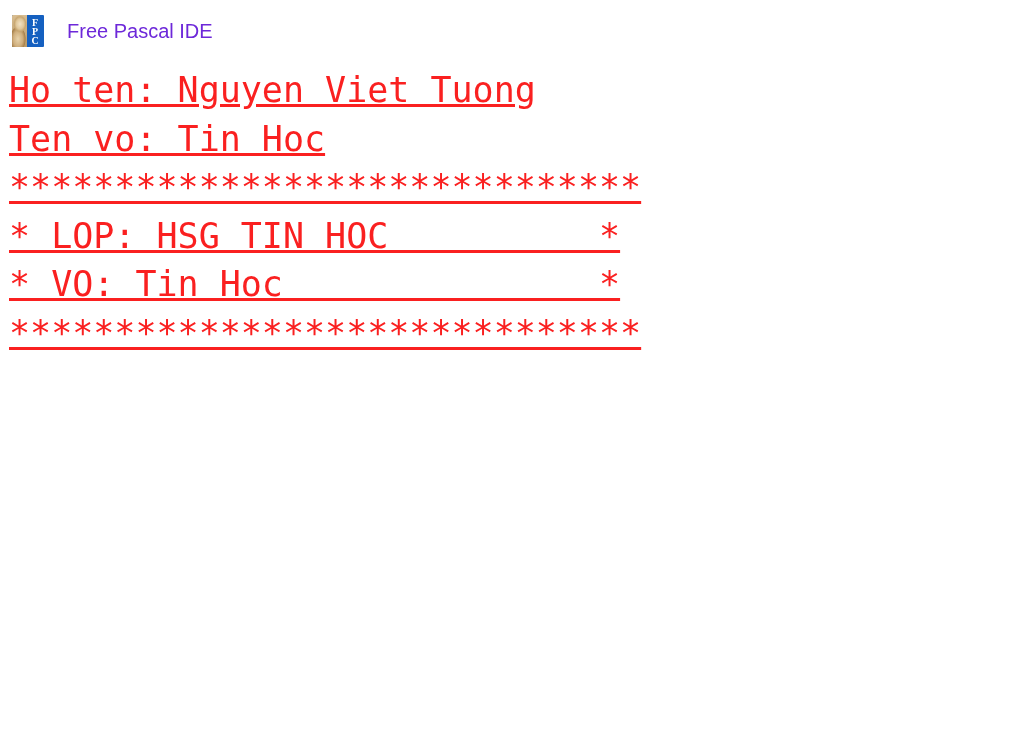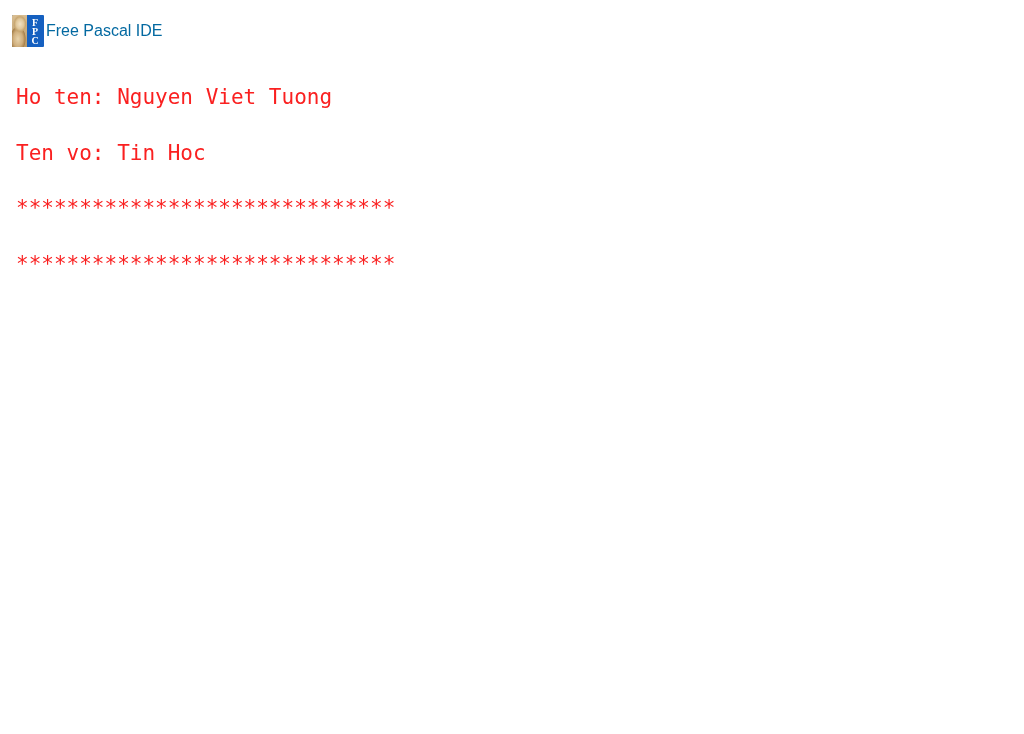--- a/index.html
+++ b/index.html
@@ -62,46 +62,47 @@
   }
   .app-icon .fpc span {
     color: #ffffff;
     font-family: "Liberation Serif", serif;
     font-size: 10px;
     line-height: 9px;
     font-weight: 700;
     letter-spacing: 0;
   }
   .title-text {
-    margin-left: 2px;
-    font-size: 16px;
-    color: #0369a1;
+    margin-left: 23px;
+    font-size: 20px;
+    color: #6d28d9;
     font-family: "Liberation Sans", sans-serif;
     white-space: nowrap;
   }
 
   
   .console {
     position: absolute;
     left: 0;
     top: 62px;
     width: 1024px;
     height: 672px;
     background: #ffffff;
   }
   .console-line {
     font-family: "DejaVu Sans Mono", monospace;
-    font-size: 21px;
+    font-size: 35px;
     line-height: 39.5px;
     color: #fa2020;
     white-space: pre;
     letter-spacing: 0;
-    margin: 16px;
+    margin: 9px;
     padding: 0;
     height: 39.5px;
+    text-decoration: underline;
   }
 </style>
 </head>
 <body>
 
 <div class="titlebar">
   <div class="app-icon">
     <div class="figure"></div>
     <div class="fpc">
       <span>F</span>
@@ -109,14 +110,16 @@
       <span>C</span>
     </div>
   </div>
   <div class="title-text">Free Pascal IDE</div>
 </div>
 
 <div class="console">
   <pre class="console-line">Ho ten: Nguyen Viet Tuong</pre>
   <pre class="console-line">Ten vo: Tin Hoc</pre>
   <pre class="console-line">******************************</pre>
+  <pre class="console-line">* LOP: HSG TIN HOC          *</pre>
+  <pre class="console-line">* VO: Tin Hoc               *</pre>
   <pre class="console-line">******************************</pre>
 </div>
 
 </body></html>

